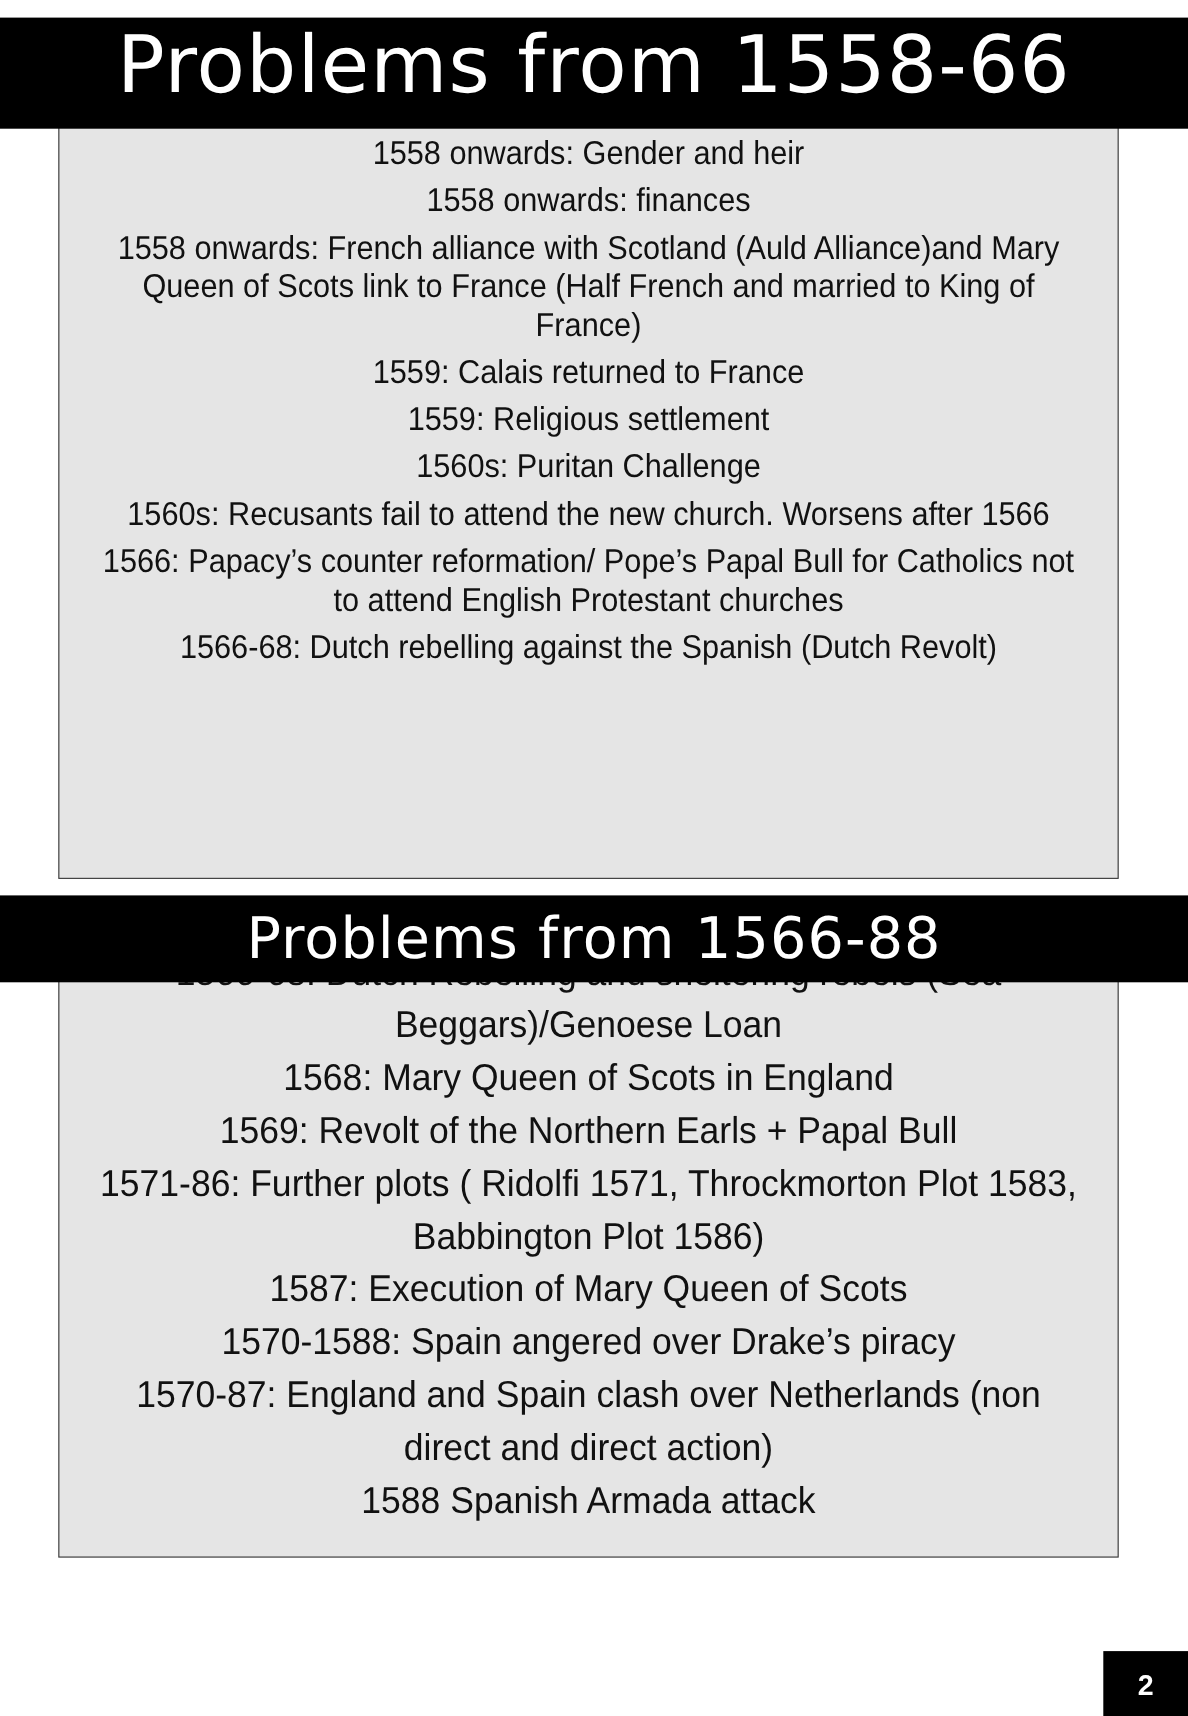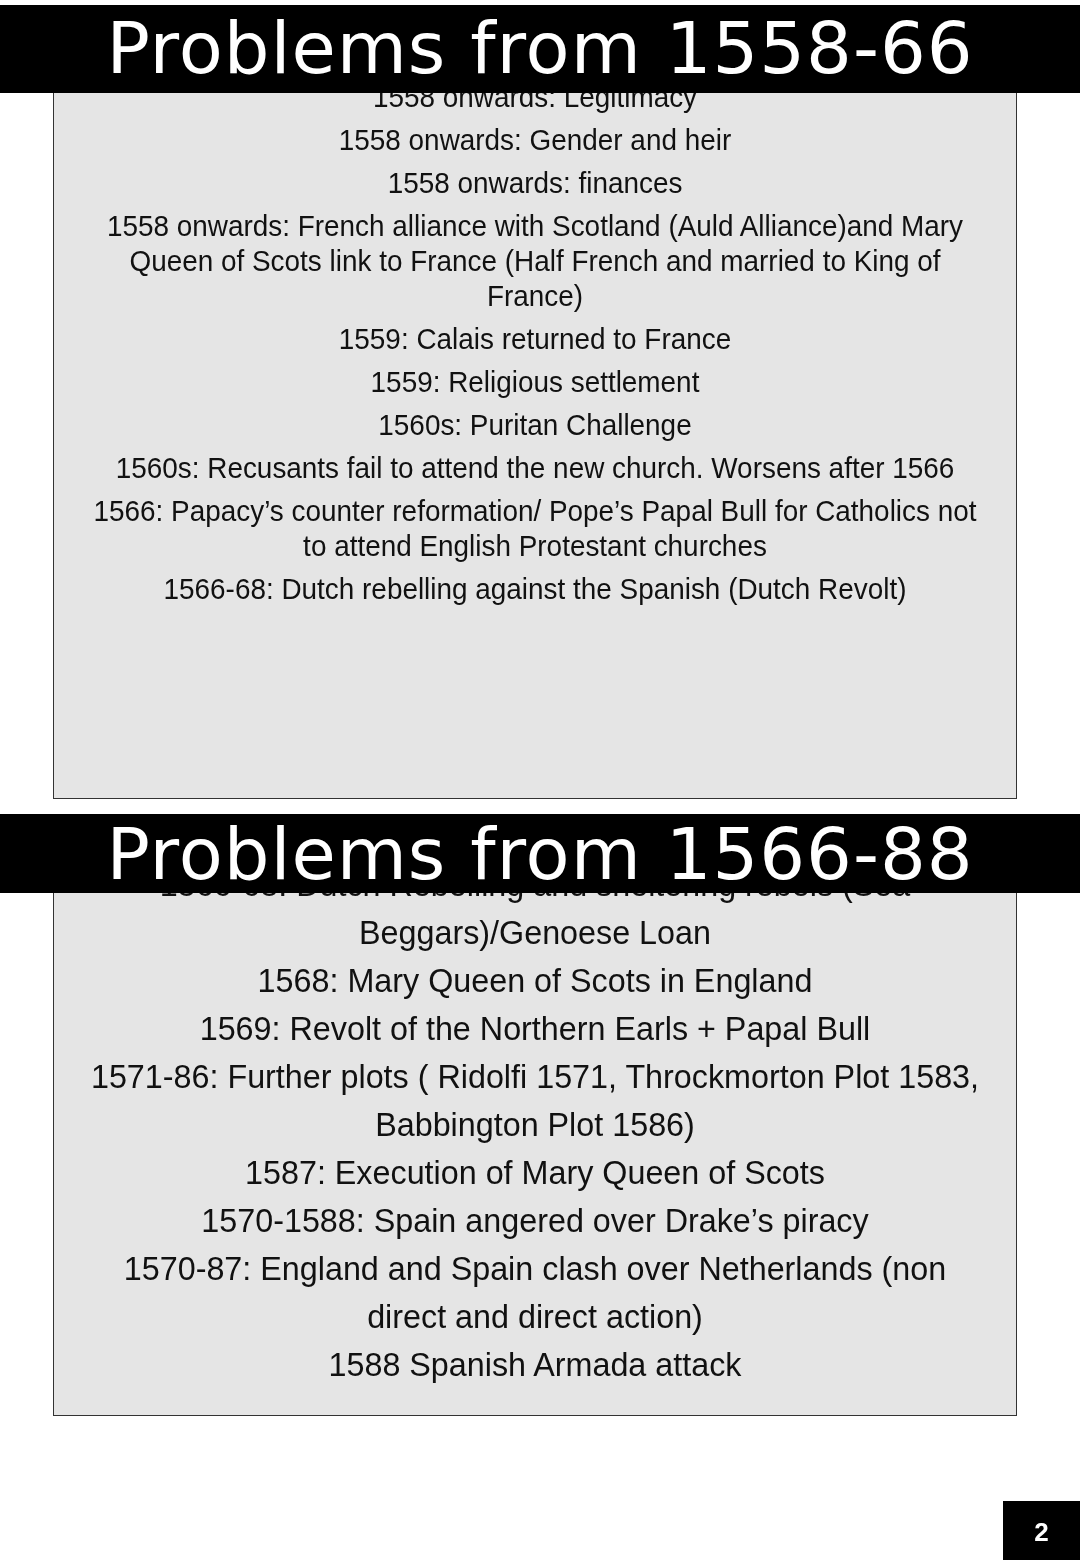--- a/index.html
+++ b/index.html
@@ -1,22 +1,22 @@
 <!DOCTYPE html>
 <html><head>
 <meta charset="utf-8">
 <style>
   html, body { margin: 0; padding: 0; background: #ffffff; }
   body { width: 1080px; height: 1560px; position: relative; overflow: hidden;
          font-family: "Liberation Sans", "DejaVu Sans", sans-serif; color: #111; }
   .banner { position: absolute; left: 0; width: 1080px; background: #000; color: #fff;
             text-align: center; font-family: "DejaVu Sans", sans-serif; font-weight: normal;
             letter-spacing: 1px; white-space: nowrap; overflow: hidden; }
-  .banner.b1 { top: 5px; height: 88px; font-size: 72px; line-height: 86px; }
-  .banner.b2 { top: 814px; height: 79px; font-size: 72px; line-height: 80px; }
+  .banner.b1 { top: 16px; height: 101px; font-size: 72px; line-height: 86px; }
+  .banner.b2 { top: 814px; height: 79px; font-size: 52px; line-height: 80px; }
   .box { position: absolute; left: 53px; width: 964px; border: 1.5px solid #333;
          background: #e5e5e5; box-sizing: border-box; text-align: center; }
   .box.top { top: 86px; height: 713px; z-index: 0; padding-top: 0; }
   .box.bottom { top: 847px; height: 569px; }
   .banner { z-index: 2; }
   .list1 { margin: 0; padding: 0; list-style: none; font-size: 30px; line-height: 35px;
            transform: scaleX(0.93); transform-origin: center top; }
   .list1 li { margin: 0 0 8px 0; padding: 0 4px; }
   .list1 { margin-top: -8px; }
   .list2 { margin: 0; padding: 12px 0 0 0; list-style: none; font-size: 34px; line-height: 48px;

